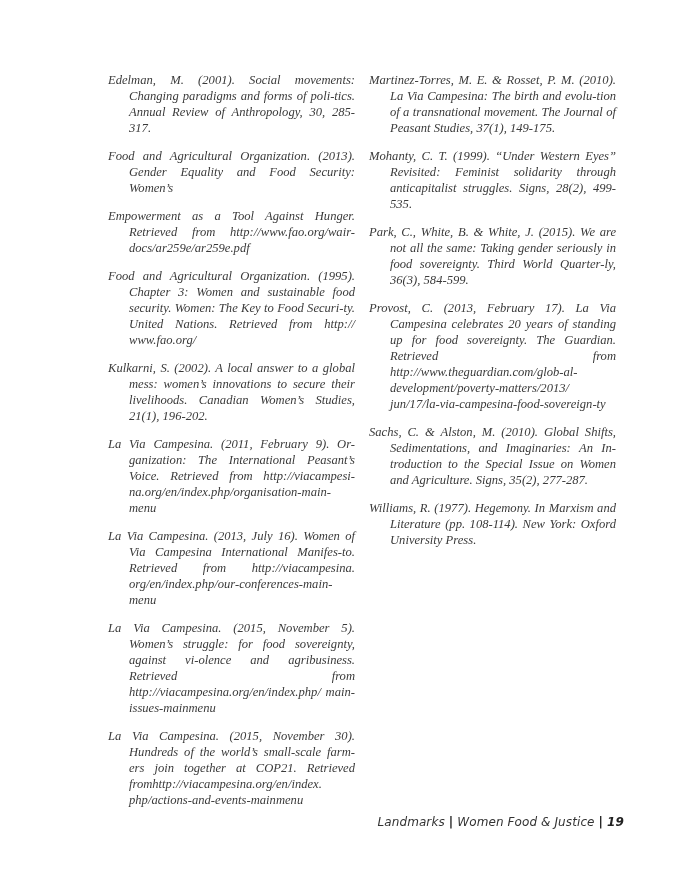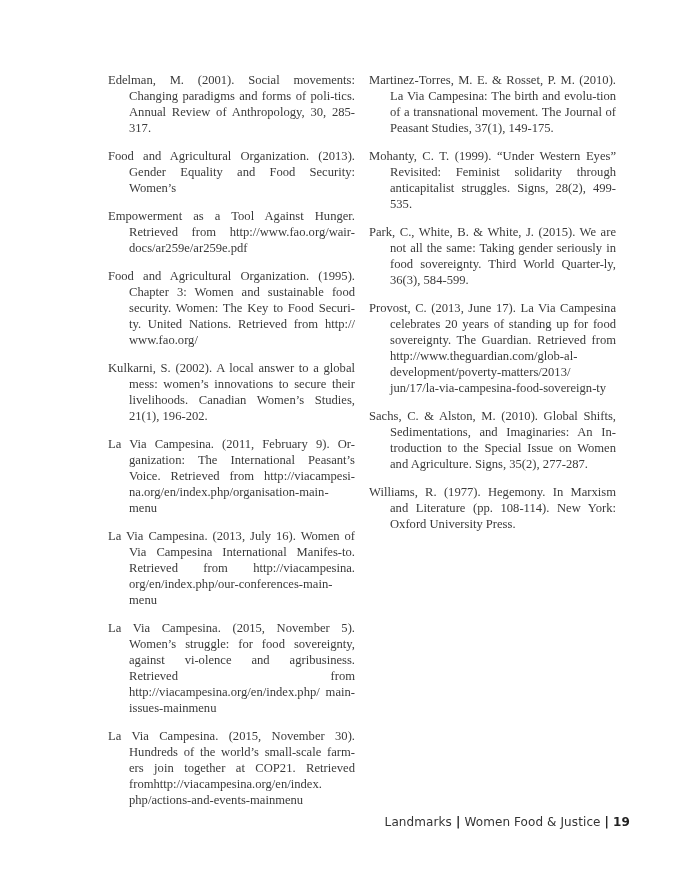--- a/index.html
+++ b/index.html
@@ -1,36 +1,36 @@
 <!DOCTYPE html>
 <html><head>
 <meta charset="utf-8">
 <style>
   html, body { margin: 0; padding: 0; background: #ffffff; }
   body { width: 680px; height: 880px; position: relative; overflow: hidden; }
-  .page { position: absolute; left: 0; top: 0; width: 680px; height: 880px; background: #fff; }
+  .page { position: absolute; left: 0; top: 0; width: 680px; height: 880px; background: #fff; font-style: italic; }
   .col { position: absolute; top: 72px; width: 247px; }
   .col-left { left: 108px; }
   .col-right { left: 369px; }
   .ref {
     font-family: "Liberation Serif", "DejaVu Serif", serif;
     font-size: 12.6px;
     line-height: 16px;
     color: #3a3a3a;
     text-align: justify;
     padding-left: 21px;
     text-indent: -21px;
     margin: 0 0 12px 0;
     hyphens: manual;
     word-wrap: break-word;
   }
   .footer {
     position: absolute;
     top: 815px;
-    right: 50px;
+    right: 56px;
     font-family: "DejaVu Sans", "Liberation Sans", sans-serif;
     font-size: 12px;
     color: #333;
     letter-spacing: 0.1px;
     padding-left: 36px;
   }
   .footer .sep { font-weight: bold; margin: 0 4px; color: #222; }
   .footer .pagenum { font-weight: bold; color: #222; }
 </style>
 </head>
@@ -46,21 +46,21 @@
     <p class="ref">La Via Campesina. (2011, February 9). Or-ganization: The International Peasant’s Voice. Retrieved from http://viacampesi-na.org/en/index.php/organisation-main-menu</p>
     <p class="ref">La Via Campesina. (2013, July 16). Women of Via Campesina International Manifes-to. Retrieved from http://viacampesina. org/en/index.php/our-conferences-main-menu</p>
     <p class="ref">La Via Campesina. (2015, November 5). Women’s struggle: for food sovereignty, against vi-olence and agribusiness. Retrieved from http://viacampesina.org/en/index.php/ main-issues-mainmenu</p>
     <p class="ref">La Via Campesina. (2015, November 30). Hundreds of the world’s small-scale farm-ers join together at COP21. Retrieved fromhttp://viacampesina.org/en/index. php/actions-and-events-mainmenu</p>
   </div>
 
   <div class="col col-right">
     <p class="ref">Martinez-Torres, M. E. &amp; Rosset, P. M. (2010). La Via Campesina: The birth and evolu-tion of a transnational movement. The Journal of Peasant Studies, 37(1), 149-175.</p>
     <p class="ref">Mohanty, C. T. (1999). “Under Western Eyes” Revisited: Feminist solidarity through anticapitalist struggles. Signs, 28(2), 499-535.</p>
     <p class="ref">Park, C., White, B. &amp; White, J. (2015). We are not all the same: Taking gender seriously in food sovereignty. Third World Quarter-ly, 36(3), 584-599.</p>
-    <p class="ref">Provost, C. (2013, June 17). La Via Campesina celebrates 20 years of standing up for food sovereignty. The Guardian. Retrieved from http://www.theguardian.com/glob-al-development/poverty-matters/2013/ jun/17/la-via-campesina-food-sovereign-ty</p>
+    <p class="ref">Provost, C. (2013, February 17). La Via Campesina celebrates 20 years of standing up for food sovereignty. The Guardian. Retrieved from http://www.theguardian.com/glob-al-development/poverty-matters/2013/ jun/17/la-via-campesina-food-sovereign-ty</p>
     <p class="ref">Sachs, C. &amp; Alston, M. (2010). Global Shifts, Sedimentations, and Imaginaries: An In-troduction to the Special Issue on Women and Agriculture. Signs, 35(2), 277-287.</p>
     <p class="ref">Williams, R. (1977). Hegemony. In Marxism and Literature (pp. 108-114). New York: Oxford University Press.</p>
   </div>
 
   <div class="footer">
     <span>Landmarks</span><span class="sep">|</span><span>Women Food &amp; Justice</span><span class="sep">|</span><span class="pagenum">19</span>
   </div>
 </div>
 
 </body></html>

